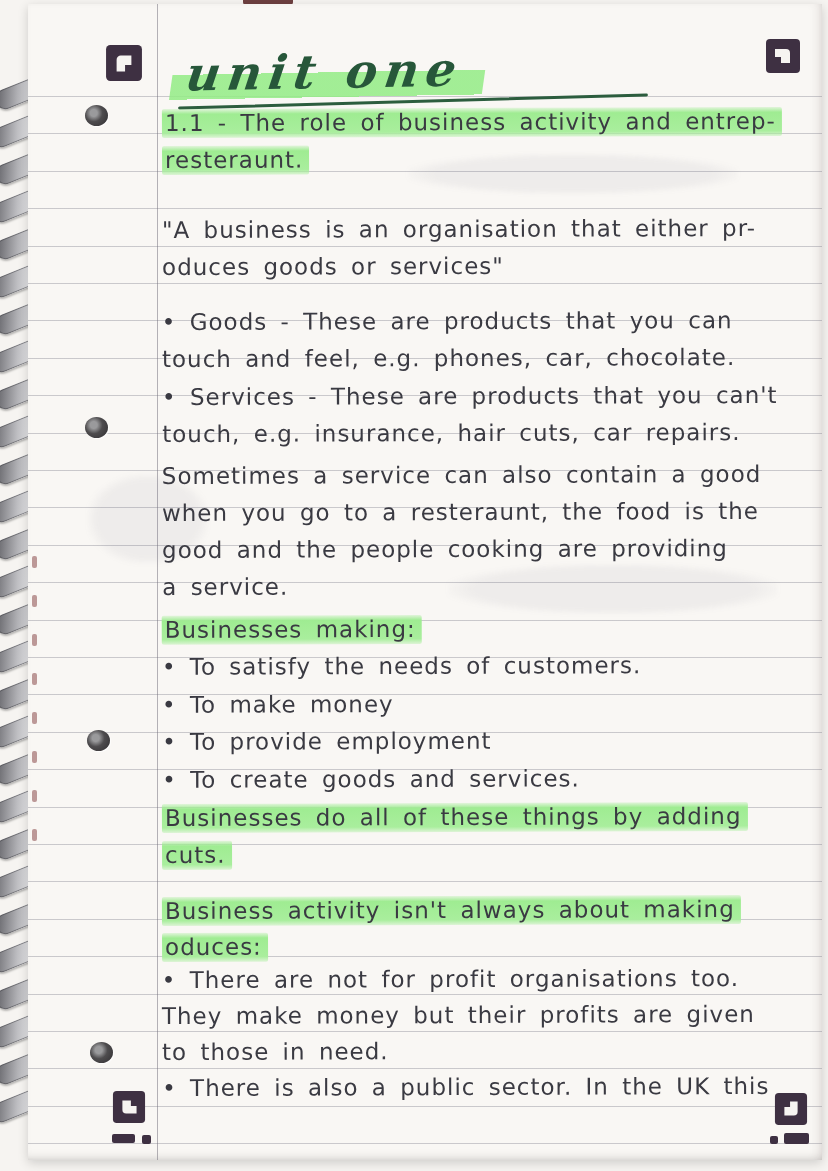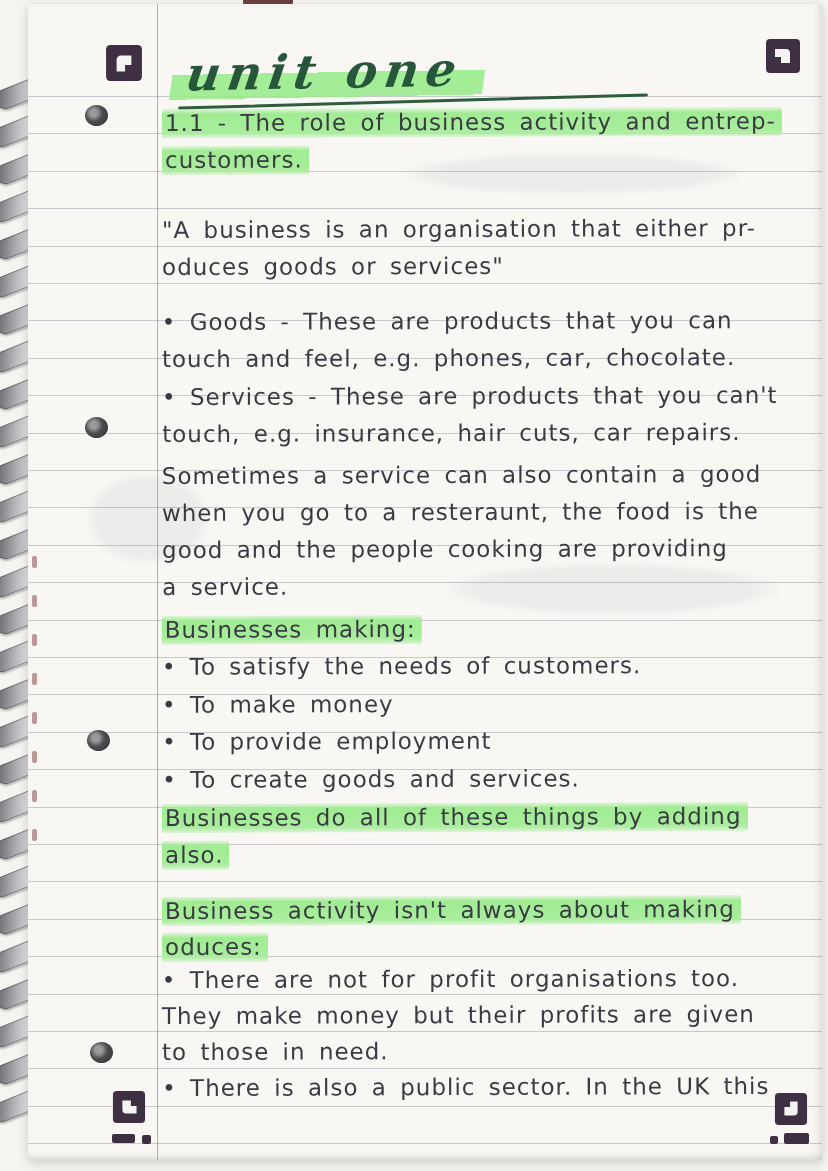--- a/index.html
+++ b/index.html
@@ -160,21 +160,21 @@
   <div class="mark-extra" style="left:742px;top:1132px;width:8px;height:8px;"></div>
   <div class="mark-extra" style="left:756px;top:1129px;width:25px;height:11px;"></div>
 
   <div class="title-block">
     <span class="hl-title">unit one</span>
   </div>
   <div class="title-swash"></div>
 
   <div class="ink" style="left:134px;top:100px;">
     <div><span class="hl">1.1 - The role of business activity and entrep-</span></div>
-    <div><span class="hl">customers.</span></div>
+    <div><span class="hl">resteraunt.</span></div>
   </div>
 
   <div class="ink" style="left:134px;top:207px;">
     <div>"A business is an organisation that either pr-</div>
     <div>oduces goods or services"</div>
   </div>
 
   <div class="ink" style="left:134px;top:299px;">
     <div>• Goods - These are products that you can</div>
     <div>touch and feel, e.g. phones, car, chocolate.</div>
@@ -192,21 +192,21 @@
   <div class="ink" style="left:134px;top:607px;">
     <div><span class="hl">Businesses making:</span></div>
     <div>• To satisfy the needs of customers.</div>
     <div>• To make money</div>
     <div>• To provide employment</div>
     <div>• To create goods and services.</div>
   </div>
 
   <div class="ink" style="left:134px;top:795px;">
     <div><span class="hl">Businesses do all of these things by adding</span></div>
-    <div><span class="hl">also.</span></div>
+    <div><span class="hl">cuts.</span></div>
   </div>
 
   <div class="ink" style="left:134px;top:888px;line-height:36px;">
     <div><span class="hl">Business activity isn't always about making</span></div>
     <div><span class="hl">oduces:</span></div>
   </div>
   <div class="ink" style="left:134px;top:957px;line-height:36px;">
     <div>• There are not for profit organisations too.</div>
     <div>They make money but their profits are given</div>
     <div>to those in need.</div>

